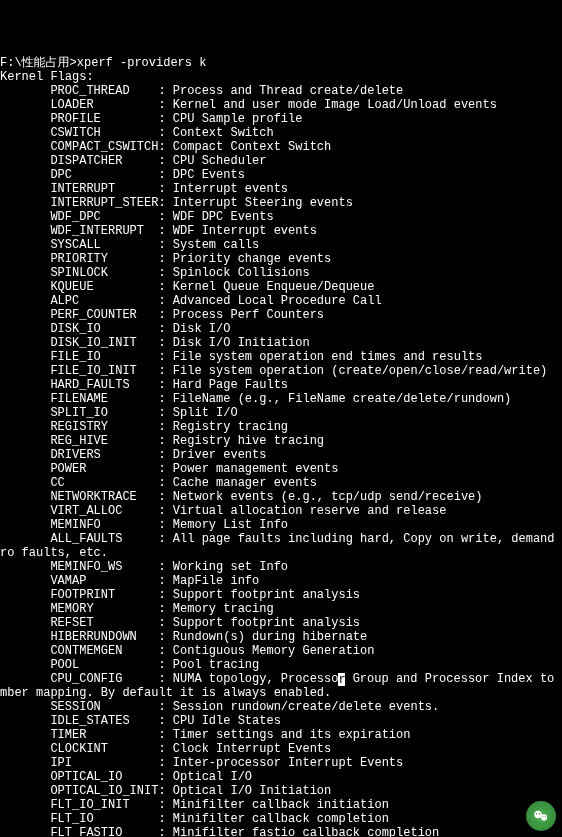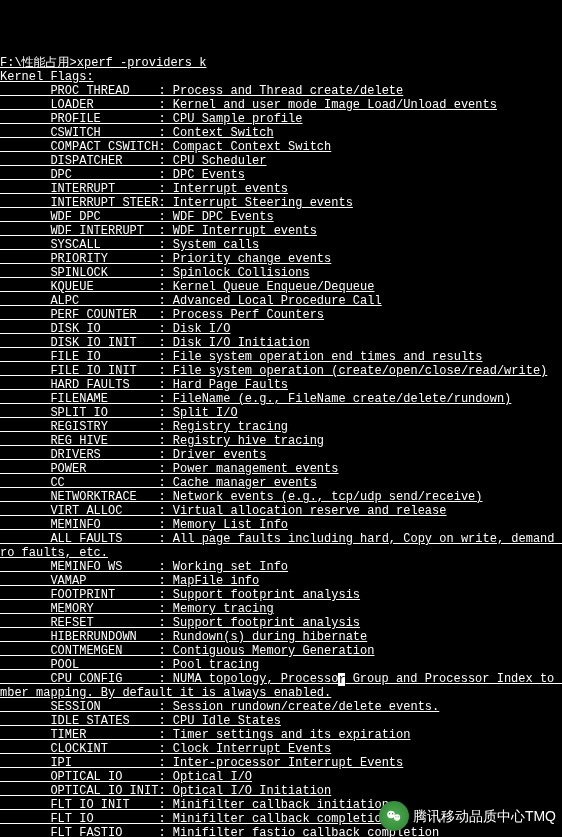--- a/index.html
+++ b/index.html
@@ -8,21 +8,21 @@
     color: #fff;
     font-family: "Consolas", "Courier New", monospace;
     font-size: 12px;
     line-height: 14px;
     width: 562px;
     height: 837px;
     overflow: hidden;
     position: relative;
     white-space: pre;
   }
-  .line { white-space: pre; text-decoration: underline; }
+  .line { white-space: pre; }
   .cursor {
     display:inline-block;
     background:#fff;
     color:#000;
     width:7px;
     height:13px;
     vertical-align:text-bottom;
   }
   .watermark {
     position: absolute;
@@ -58,17 +58,16 @@
   <span class="wm-icon">
     <svg viewBox="0 0 24 24" fill="#fff">
         <circle cx="8" cy="10" r="5"></circle>
         <circle cx="16" cy="14" r="4.2"></circle>
         <circle cx="6" cy="9" r="0.9" fill="#2e7d32"></circle>
         <circle cx="10" cy="9" r="0.9" fill="#2e7d32"></circle>
         <circle cx="14.5" cy="13" r="0.7" fill="#2e7d32"></circle>
         <circle cx="17.5" cy="13" r="0.7" fill="#2e7d32"></circle>
       </svg>
   </span>
-  <span>腾讯移动品质中心TMQ</span>
 </div>
 
 
 
 
 </body></html>

